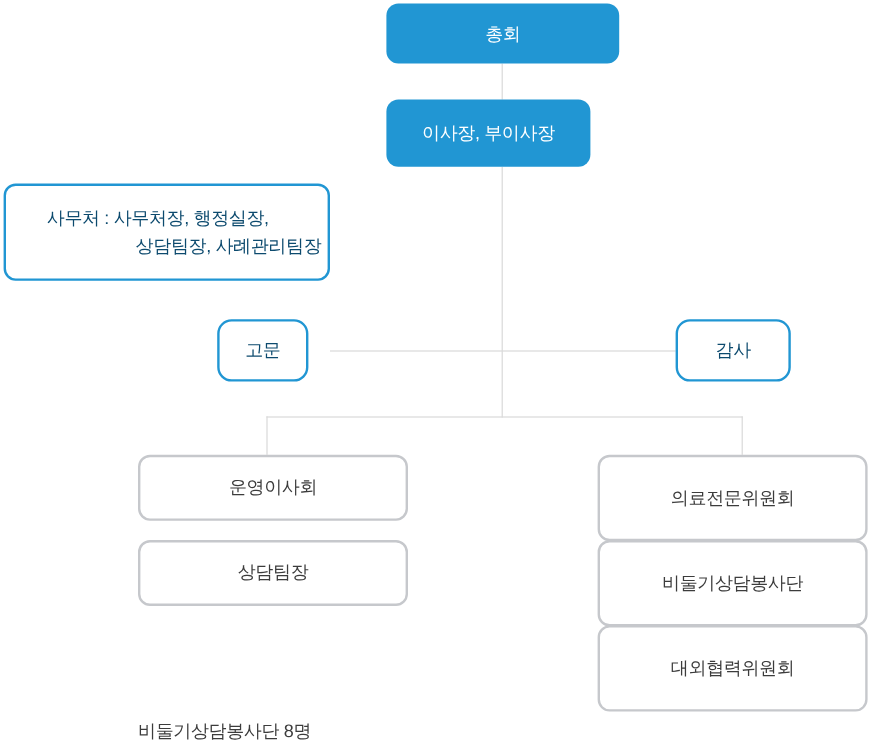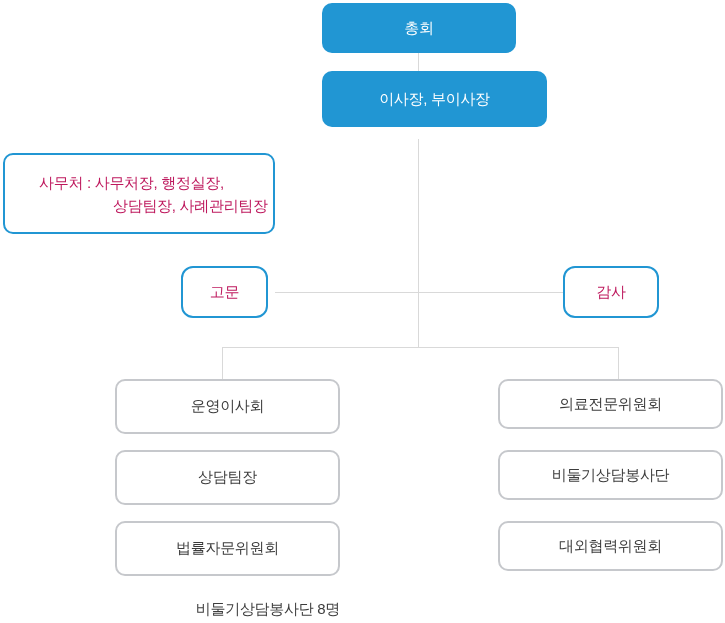--- a/index.html
+++ b/index.html
@@ -25,67 +25,67 @@
     letter-spacing: -0.3px;
     white-space: nowrap;
   }
   .box-filled {
     background: #2196d3;
     color: #ffffff;
     border-radius: 10px;
   }
   .box-blue-outline {
     background: #ffffff;
-    color: #be185d;
+    color: #0c4a6e;
     border: 2px solid #2196d3;
     border-radius: 12px;
   }
   .box-gray-outline {
     background: #ffffff;
     color: #3c3c3c;
     border: 2px solid #c6c8cc;
     border-radius: 10px;
   }
   .line {
     position: absolute;
     background: #d9d9d9;
   }
   
   .pos-general   { left: 322px; top: 3px;   width: 194px; height: 50px; }
-  .pos-chairman  { left: 322px; top: 71px;  width: 225px; height: 56px; }
+  .pos-chairman  { left: 322px; top: 83px;  width: 170px; height: 56px; }
   
   .pos-office {
     left: 3px; top: 153px; width: 272px; height: 81px;
     border-radius: 10px;
     justify-content: flex-start;
     padding-left: 34px;
   }
   .office-text { line-height: 23px; text-align: left; }
   .office-line2 { margin-left: 74px; }
   
-  .pos-advisor { left: 181px; top: 266px; width: 87px; height: 52px; }
+  .pos-advisor { left: 181px; top: 266px; width: 76px; height: 52px; }
   .pos-auditor { left: 563px; top: 266px; width: 96px; height: 52px; }
   
   .col-left  { left: 115px; width: 225px; height: 55px; }
-  .col-right { left: 498px; width: 225px; height: 50px; font-family: Liberation Serif, serif; }
+  .col-right { left: 498px; width: 225px; height: 72px; font-family: Liberation Serif, serif; }
   .row-0 { top: 379px; }
   .row-1 { top: 450px; }
   .row-2 { top: 521px; }
   
   .line-top-v       { left: 418px; top: 53px;  width: 1px;   height: 30px; }
   .line-center-v    { left: 418px; top: 139px; width: 1px;   height: 209px; }
   .line-advisor-h   { left: 275px; top: 292px; width: 288px; height: 1px; }
   .line-branch-h    { left: 222px; top: 347px; width: 397px; height: 1px; }
   .line-drop-left   { left: 222px; top: 347px; width: 1px;   height: 32px; }
   .line-drop-right  { left: 618px; top: 347px; width: 1px;   height: 32px; }
   
   .footnote {
     position: absolute;
     left: 115px; top: 600px; width: 225px;
-    text-align: right;
+    text-align: left;
     font-size: 15px;
     color: #3c3c3c;
     letter-spacing: -0.3px;
   }
 </style>
 </head>
 <body>
 
 <div class="canvas">
 
@@ -116,23 +116,20 @@
   <div class="box box-blue-outline pos-auditor">
     <span>감사</span>
   </div>
 
   <div class="box box-gray-outline col-left row-0">
     <span>운영이사회</span>
   </div>
   <div class="box box-gray-outline col-left row-1">
     <span>상담팀장</span>
   </div>
-  <div class="box box-gray-outline col-left row-2">
-    <span>법률자문위원회</span>
-  </div>
 
   <div class="box box-gray-outline col-right row-0">
     <span>의료전문위원회</span>
   </div>
   <div class="box box-gray-outline col-right row-1">
     <span>비둘기상담봉사단</span>
   </div>
   <div class="box box-gray-outline col-right row-2">
     <span>대외협력위원회</span>
   </div>

